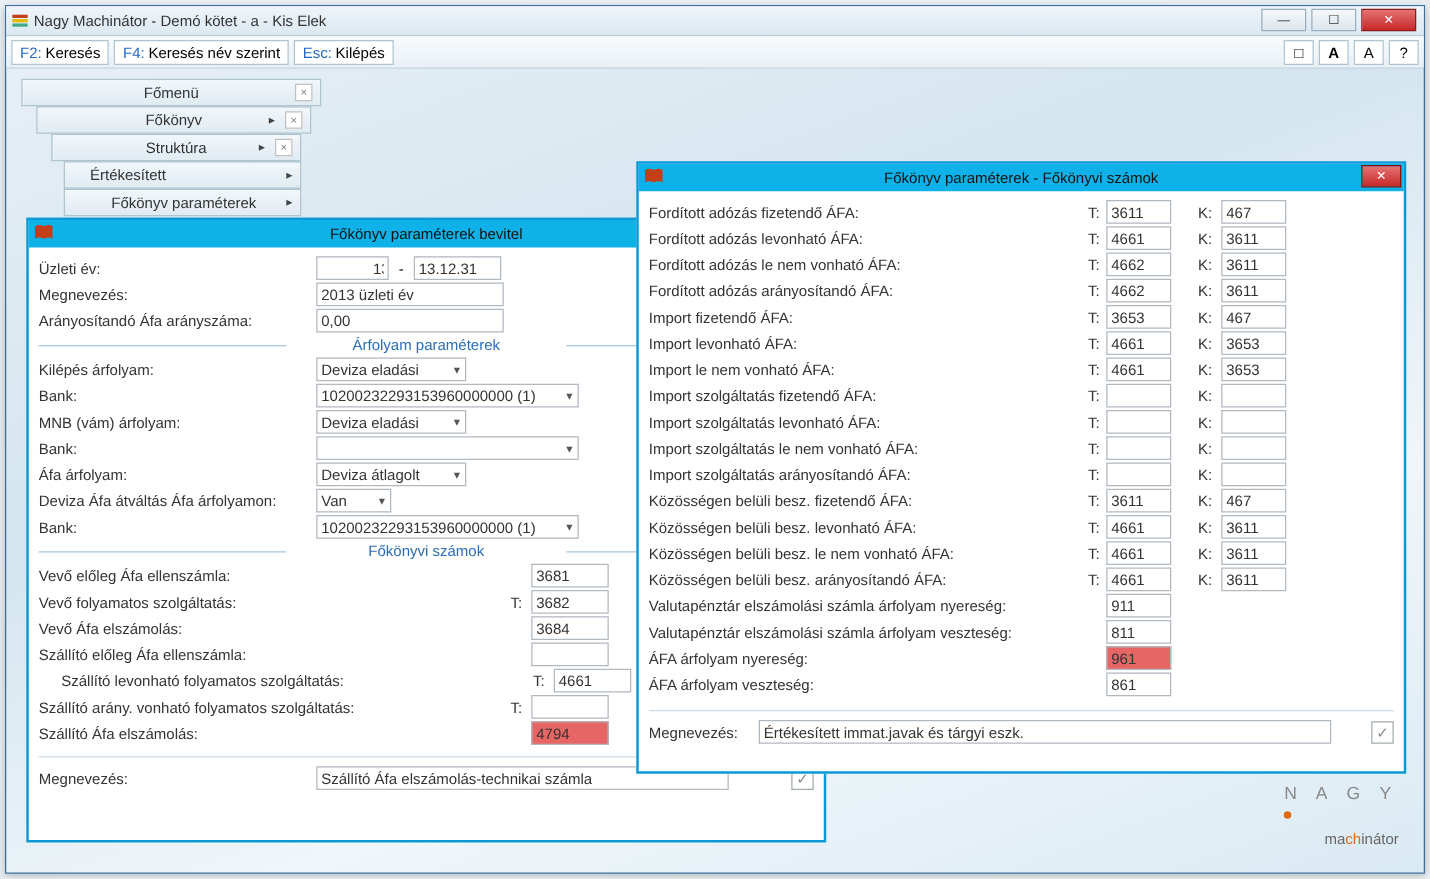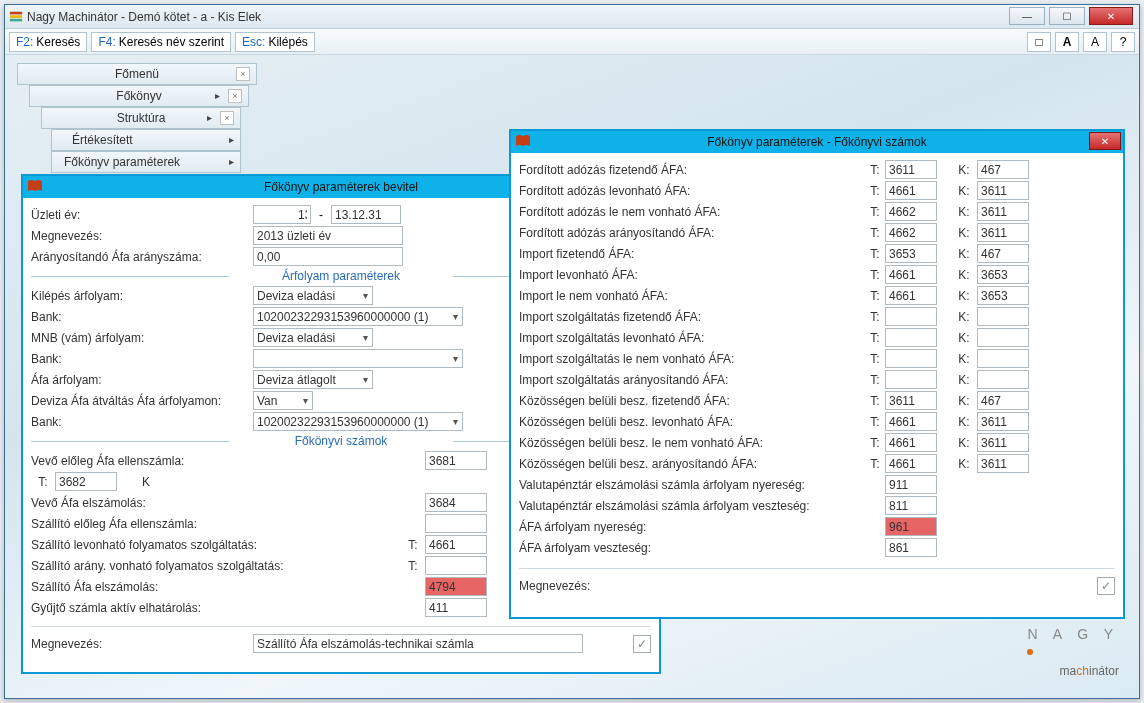--- a/index.html
+++ b/index.html
@@ -112,21 +112,21 @@
     </div>
     <div class="menu-tab" style="width:200px; margin-left:24px;">
       <span>Struktúra</span>
       <span class="mini-x">×</span>
       <span class="arrow" style="right:28px;">▸</span>
     </div>
     <div class="menu-tab" style="width:190px; margin-left:34px; justify-content:flex-start; padding-left:20px;">
       <span>Értékesített</span>
       <span class="arrow">▸</span>
     </div>
-    <div class="menu-tab" style="width:190px; margin-left:34px; justify-content:flex-start; padding-left:12px;">
+    <div class="menu-tab" style="width:190px; margin-left:34px; justify-content:flex-start; padding-left:37px;">
       <span>Főkönyv paraméterek</span>
       <span class="arrow">▸</span>
     </div>
   </div>
 
   <div class="dialog" style="left:16px; top:169px; width:640px; height:500px;">
     <div class="dlg-title">
       <span class="book-icon">
         <svg viewBox="0 0 16 14">
             <path class="book-svg" d="M1 2 Q4 0 8 2 Q12 0 15 2 L15 12 Q12 10 8 12 Q4 10 1 12 Z"></path>
@@ -194,58 +194,53 @@
       </div>
       <div class="section-title">Főkönyvi számok</div>
       <div id="left-rows">
           <div class="row">
             <span class="lbl" style="width: 370px;">Vevő előleg Áfa ellenszámla:</span>
             <span class="tk" style="width: 24px;"></span>
             <input type="text" value="3681" style="width: 62px;">
             <span class="tk" style="width: 30px; margin-left: 14px;"></span>
           </div>
           <div class="row">
+            <span class="lbl" style="width: 370px;">Vevő folyamatos szolgáltatás:</span>
             <span class="tk" style="width: 24px;">T:</span>
             <input type="text" value="3682" style="width: 62px;">
             <span class="tk" style="width: 30px; margin-left: 14px;">K</span>
           </div>
           <div class="row">
             <span class="lbl" style="width: 370px;">Vevő Áfa elszámolás:</span>
             <span class="tk" style="width: 24px;"></span>
             <input type="text" value="3684" style="width: 62px;">
             <span class="tk" style="width: 30px; margin-left: 14px;"></span>
           </div>
           <div class="row">
             <span class="lbl" style="width: 370px;">Szállító előleg Áfa ellenszámla:</span>
             <span class="tk" style="width: 24px;"></span>
             <input type="text" style="width: 62px;">
             <span class="tk" style="width: 30px; margin-left: 14px;"></span>
           </div>
           <div class="row">
-            <span class="lbl" style="width: 370px;">Szállító levonható folyamatos szolgáltatás:</span>
+            <span class="lbl" style="width: 370px; margin-left: 18px;">Szállító levonható folyamatos szolgáltatás:</span>
             <span class="tk" style="width: 24px;">T:</span>
             <input type="text" value="4661" style="width: 62px;">
             <span class="tk" style="width: 30px; margin-left: 14px;">K</span>
           </div>
           <div class="row">
             <span class="lbl" style="width: 370px;">Szállító arány. vonható folyamatos szolgáltatás:</span>
             <span class="tk" style="width: 24px;">T:</span>
             <input type="text" style="width: 62px;">
             <span class="tk" style="width: 30px; margin-left: 14px;">K</span>
           </div>
           <div class="row">
             <span class="lbl" style="width: 370px;">Szállító Áfa elszámolás:</span>
             <span class="tk" style="width: 24px;"></span>
             <input type="text" class="red-cell" value="4794" style="width: 62px;">
-            <span class="tk" style="width: 30px; margin-left: 14px;"></span>
-          </div>
-          <div class="row">
-            <span class="lbl" style="width: 370px;">Gyűjtő számla aktív elhatárolás:</span>
-            <span class="tk" style="width: 24px;"></span>
-            <input type="text" value="411" style="width: 62px;">
             <span class="tk" style="width: 30px; margin-left: 14px;"></span>
           </div>
         </div>
 
       <div style="height:8px"></div>
       <div class="row" style="border-top:1px solid #d0dbe4; padding-top:6px; height:28px;">
         <span class="lbl" style="width:222px">Megnevezés:</span>
         <input type="text" style="width: 330px;" value="Szállító Áfa elszámolás-technikai számla">
         <span style="flex:1"></span>
         <span class="footer-check">✓</span>
@@ -387,20 +382,21 @@
           </div>
           <div class="row">
             <span class="lbl" style="width: 346px;">ÁFA árfolyam veszteség:</span>
             <span class="tk" style="width: 20px;"></span>
             <input type="text" value="861" style="width: 52px;">
           </div>
         </div>
       <div style="height:10px"></div>
       <div class="row" style="border-top:1px solid #d0dbe4; padding-top:6px; height:28px;">
         <span class="lbl" style="width:88px">Megnevezés:</span>
+        <input type="text" style="width: 458px;" value="Értékesített immat.javak és tárgyi eszk.">
         <span style="flex:1"></span>
         <span class="footer-check">✓</span>
       </div>
     </div>
   </div>
 
   <div class="logo">
     <div class="small">N A G Y</div>
     <div class="big">
       <span>ma</span><span class="orange">ch</span><span>inátor</span>

